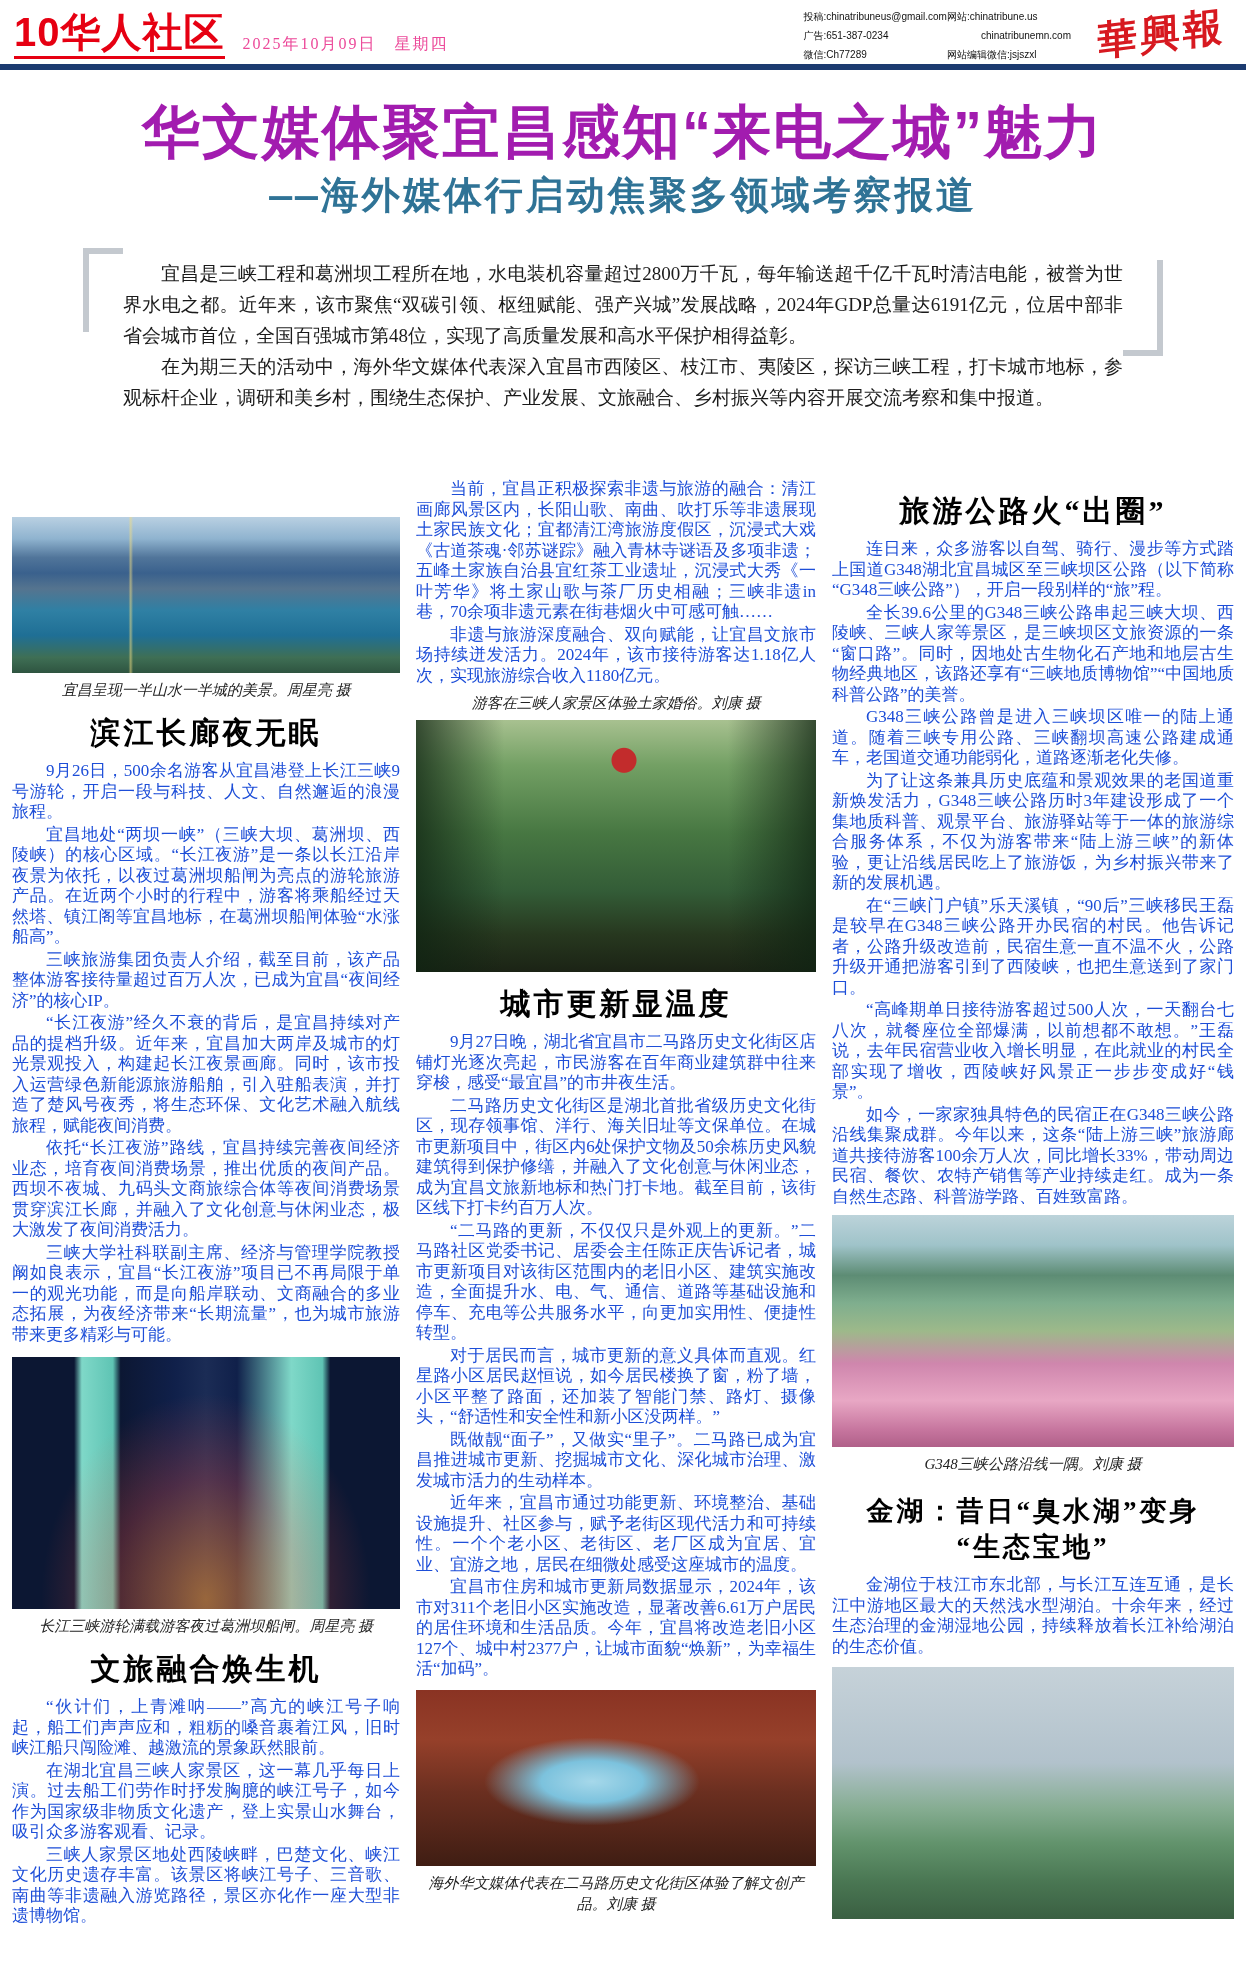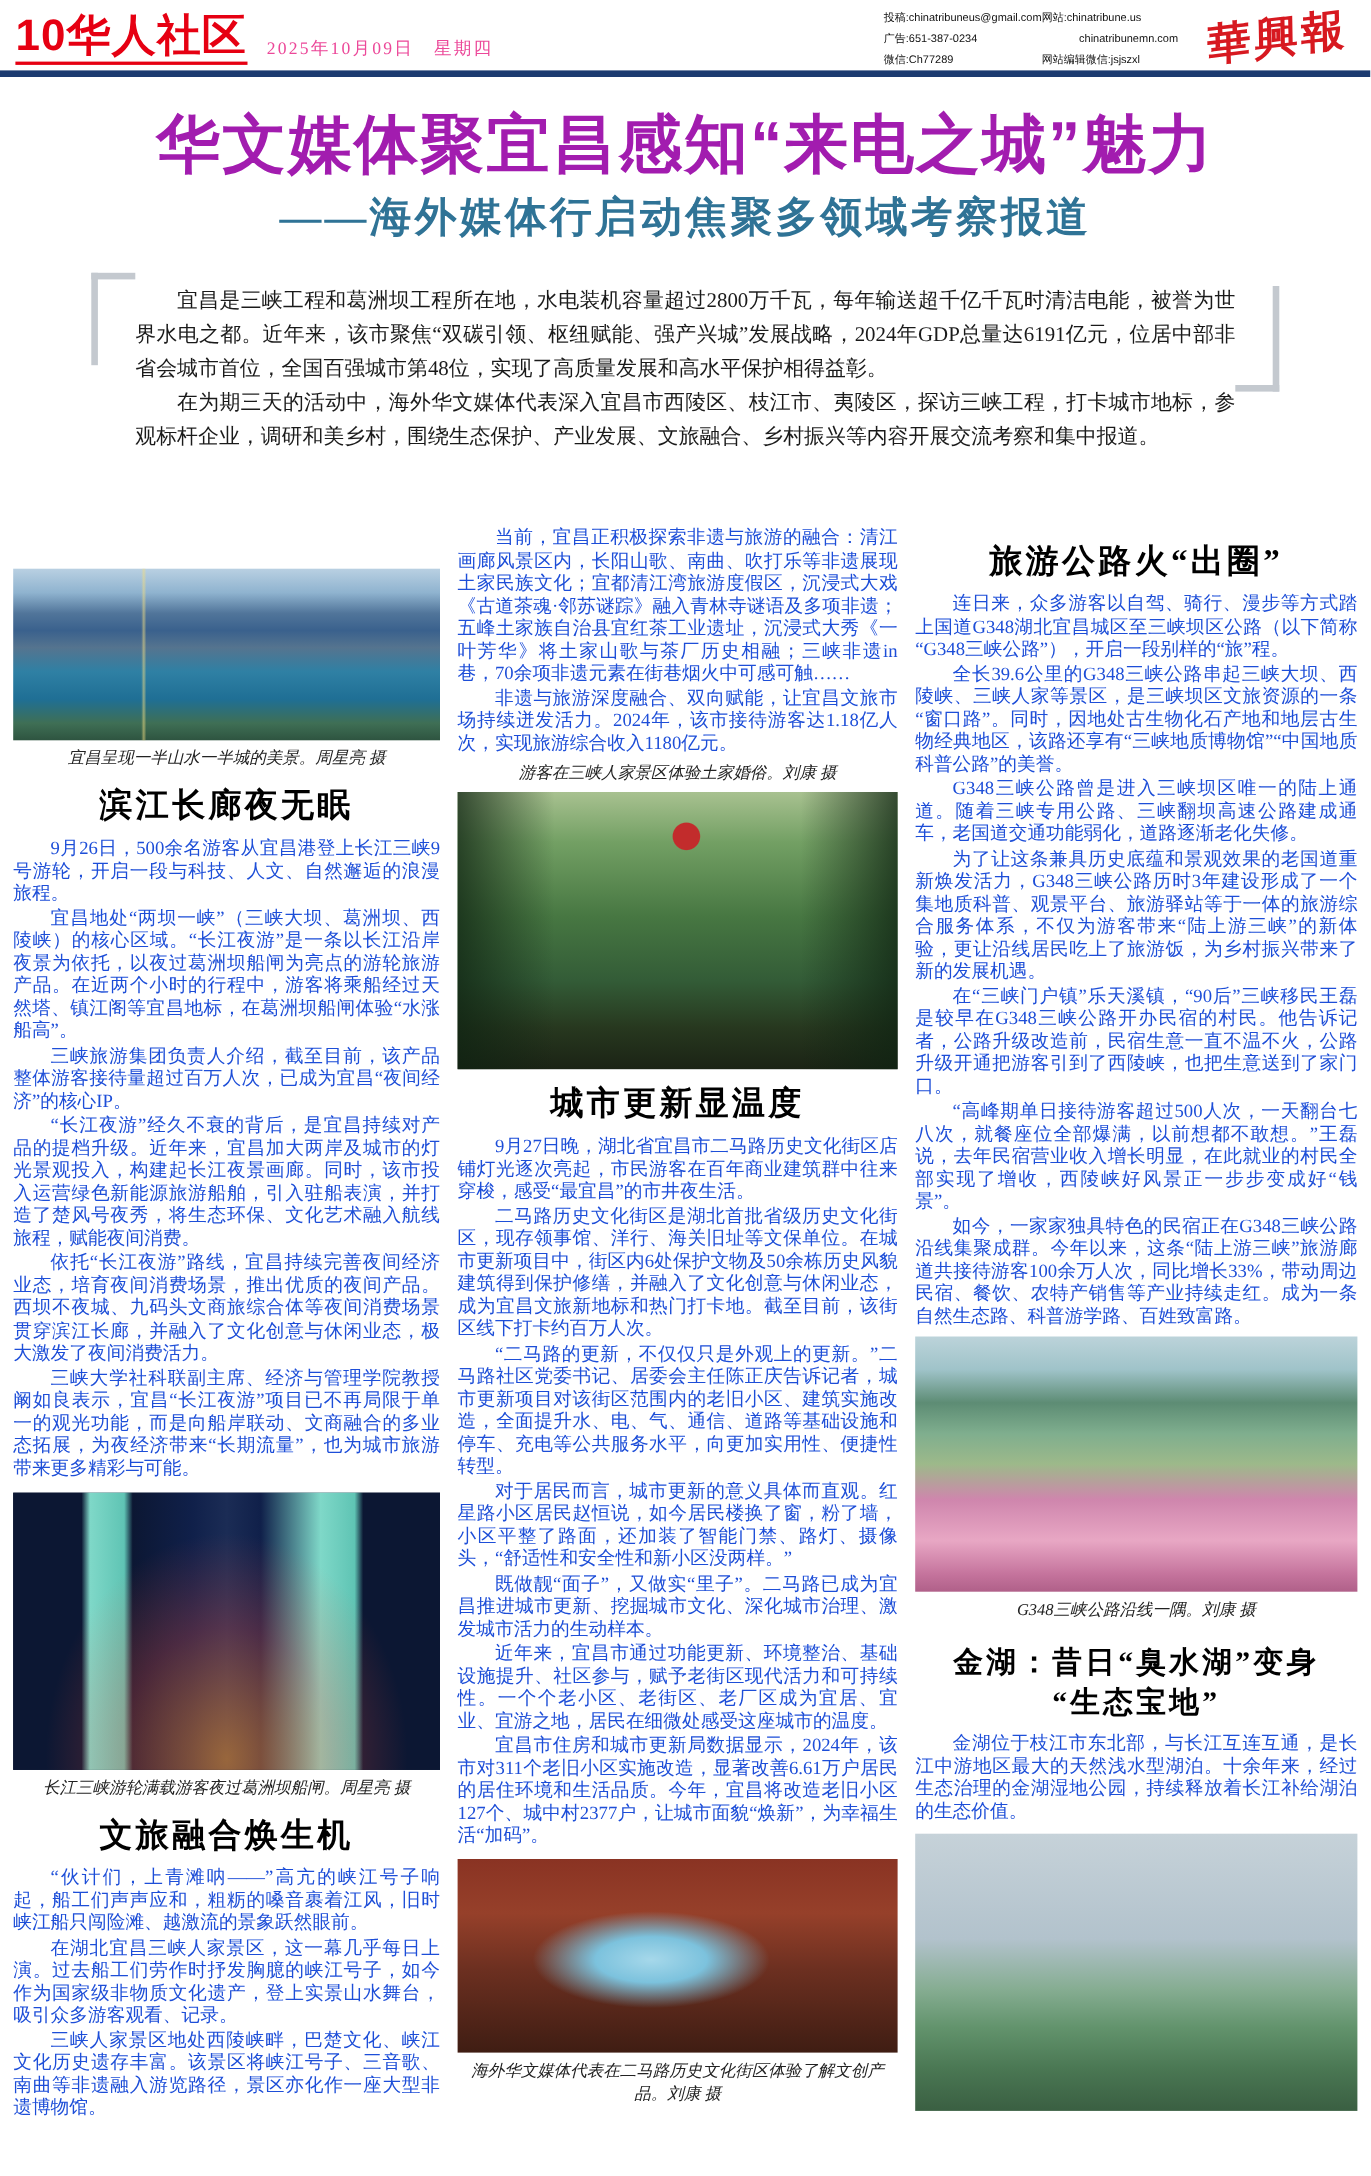--- a/index.html
+++ b/index.html
@@ -40,21 +40,21 @@
   }
   
   .lead{text-align:center;}
   .main-headline{
     margin:30px 10px 0 10px;
     color:#a21caf;font-family:"Liberation Sans",sans-serif;
     font-weight:900;font-size:58px;line-height:64px;letter-spacing:2px;
   }
   .sub-headline{
     margin:12px 0 0 0;color:#2f7396;
-    font-family:Liberation Serif, serif;font-weight:bold;
+    font-family:Liberation Mono, monospace;font-weight:bold;
     font-size:38px;line-height:44px;letter-spacing:3px;
   }
   .lead-body{
     position:relative;width:1000px;margin:30px auto 0 auto;
     text-align:justify;font-size:19px;line-height:31px;color:#1a1a1a;
     padding:8px 26px;
   }
   .lead-body p{margin:0;text-indent:2em;}
   .corner-tl,.corner-br{position:absolute;width:34px;height:78px;}
   .corner-tl{left:-14px;top:-2px;border-left:6px solid #c4c9cf;border-top:6px solid #c4c9cf;}

